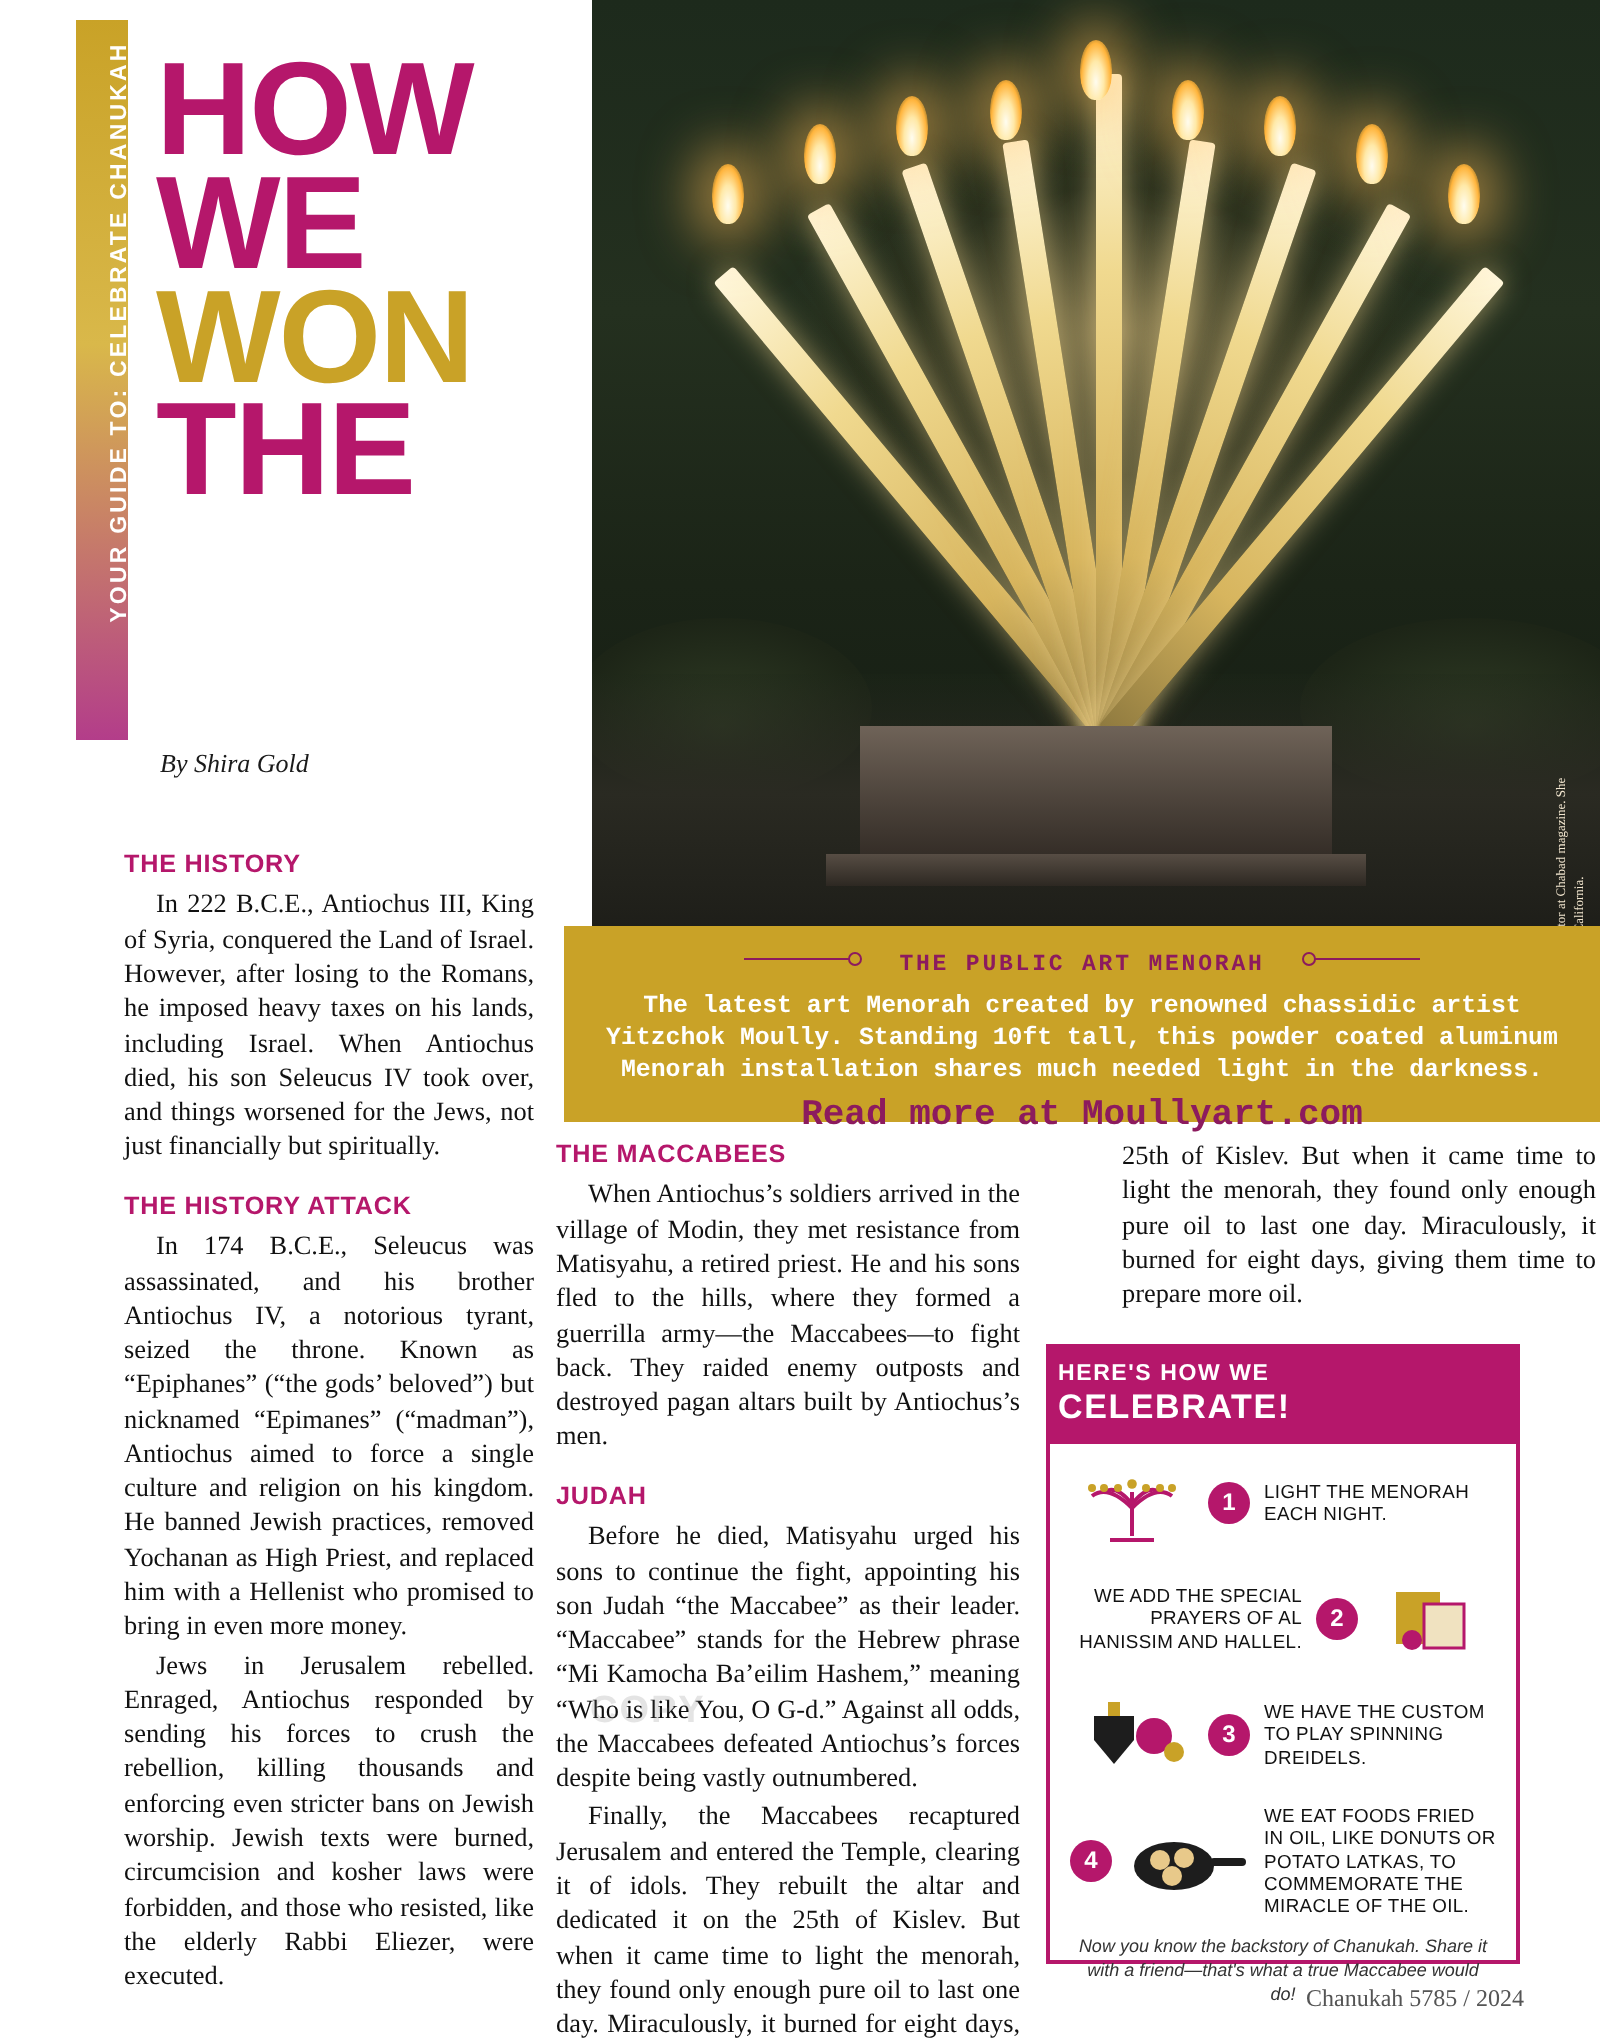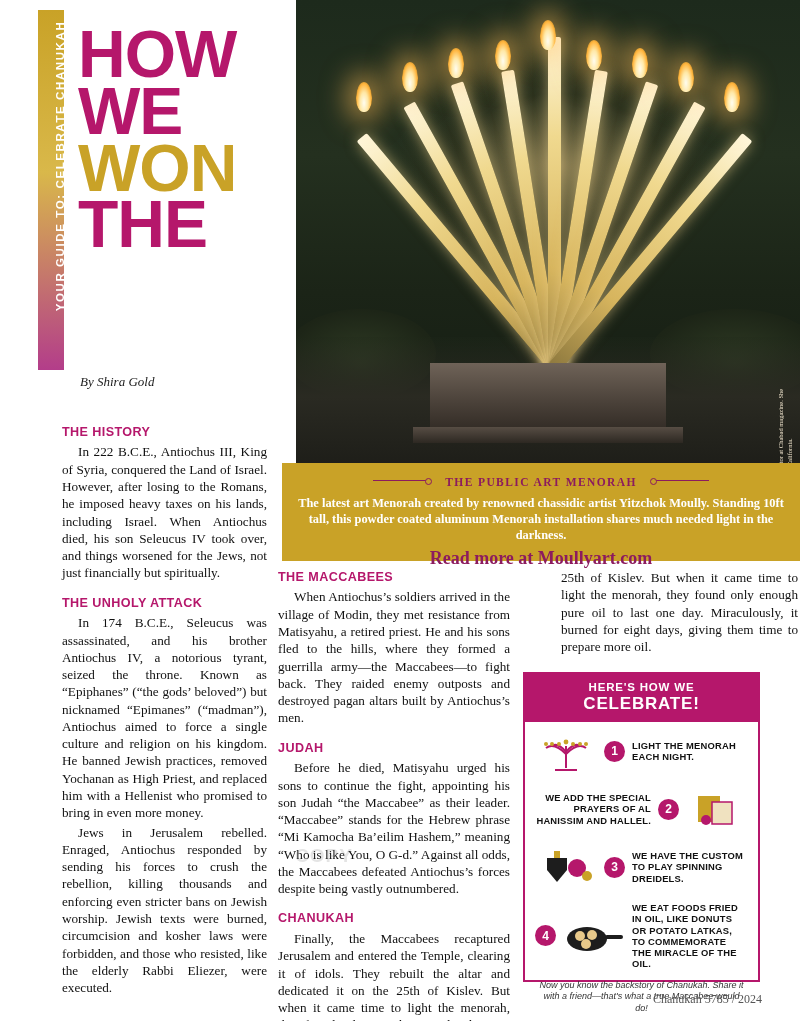--- a/index.html
+++ b/index.html
@@ -120,21 +120,21 @@
   }
 
   
   .caption-bar {
     position: absolute;
     left: 282px; top: 463px;
     width: 518px; height: 98px;
     background: #c9a227;
     padding: 9px 16px 0 16px;
     text-align: center;
-    font-family: Liberation Serif, serif;
+    font-family: Liberation Mono, monospace;
   }
   .caption-title {
     color: #8c1b5e;
     font-weight: bold;
     font-size: 11.5px;
     letter-spacing: 1.4px;
     display: inline-block;
     position: relative;
   }
   .cap-rule {
@@ -198,21 +198,20 @@
   .celebrate {
     position: absolute;
     left: 523px; top: 672px;
     width: 237px; height: 310px;
     border: 2px solid #b5176b;
     background: #ffffff;
   }
   .celebrate-head {
     background: #b5176b;
     color: #ffffff;
-    text-align: center;
     font-family: "Liberation Sans", sans-serif;
     font-weight: bold;
     padding: 7px 4px 8px 4px;
   }
   .celebrate-head .l-a { font-size: 11.5px; letter-spacing: 0.8px; }
   .celebrate-head .l-b { font-size: 17px; letter-spacing: 0.8px; margin-top: 1px; }
   .step {
     position: relative;
     padding: 6px 10px;
     min-height: 58px;
@@ -225,21 +224,21 @@
     border-radius: 50%;
     background: #b5176b;
     color: #fff;
     font-family: "Liberation Sans", sans-serif;
     font-weight: bold;
     font-size: 12px;
     display: flex; align-items: center; justify-content: center;
   }
   .step-text {
     font-family: "Liberation Sans", sans-serif;
-    font-weight: bold;
+    font-weight: normal;
     font-size: 9.4px;
     line-height: 1.2;
     color: #111;
     letter-spacing: 0.2px;
   }
   .step-art { flex: 0 0 62px; height: 46px; position: relative; }
   .celebrate-foot {
     font-family: "Liberation Sans", sans-serif;
     font-style: italic;
     font-size: 9px;
@@ -324,33 +323,32 @@
     <span class="cap-rule right"></span>
   </div>
   <div class="caption-body">The latest art Menorah created by renowned chassidic artist Yitzchok Moully. Standing 10ft tall, this powder coated aluminum Menorah installation shares much needed light in the darkness.</div>
   <div class="caption-link">Read more at Moullyart.com</div>
 </div>
 
 <div class="col col1">
   <div class="sec-head first">THE HISTORY</div>
   <p>In 222 B.C.E., Antiochus III, King of Syria, conquered the Land of Israel. However, after losing to the Romans, he imposed heavy taxes on his lands, including Israel. When Antiochus died, his son Seleucus IV took over, and things worsened for the Jews, not just financially but spiritually.</p>
 
-  <div class="sec-head">THE UNHOLY ATTACK</div>
+  <div class="sec-head">THE HISTORY ATTACK</div>
   <p>In 174 B.C.E., Seleucus was assassinated, and his brother Antiochus IV, a notorious tyrant, seized the throne. Known as “Epiphanes” (“the gods’ beloved”) but nicknamed “Epimanes” (“madman”), Antiochus aimed to force a single culture and religion on his kingdom. He banned Jewish practices, removed Yochanan as High Priest, and replaced him with a Hellenist who promised to bring in even more money.</p>
   <p>Jews in Jerusalem rebelled. Enraged, Antiochus responded by sending his forces to crush the rebellion, killing thousands and enforcing even stricter bans on Jewish worship. Jewish texts were burned, circumcision and kosher laws were forbidden, and those who resisted, like the elderly Rabbi Eliezer, were executed.</p>
 </div>
 
 <div class="col col2">
   <div class="sec-head first">THE MACCABEES</div>
   <p>When Antiochus’s soldiers arrived in the village of Modin, they met resistance from Matisyahu, a retired priest. He and his sons fled to the hills, where they formed a guerrilla army—the Maccabees—to fight back. They raided enemy outposts and destroyed pagan altars built by Antiochus’s men.</p>
 
   <div class="sec-head">JUDAH</div>
   <p>Before he died, Matisyahu urged his sons to continue the fight, appointing his son Judah “the Maccabee” as their leader. “Maccabee” stands for the Hebrew phrase “Mi Kamocha Ba’eilim Hashem,” meaning “Who is like You, O G-d.” Against all odds, the Maccabees defeated Antiochus’s forces despite being vastly outnumbered.</p>
 
-  <div class="sec-head">CHANUKAH</div>
   <p>Finally, the Maccabees recaptured Jerusalem and entered the Temple, clearing it of idols. They rebuilt the altar and dedicated it on the 25th of Kislev. But when it came time to light the menorah, they found only enough pure oil to last one day. Miraculously, it burned for eight days, giving them time to prepare more oil.</p>
 </div>
 
 <div class="col col3">
   <p style="text-indent:0">25th of Kislev. But when it came time to light the menorah, they found only enough pure oil to last one day. Miraculously, it burned for eight days, giving them time to prepare more oil.</p>
 </div>
 
 <div class="celebrate">
   <div class="celebrate-head">
     <div class="l-a">HERE'S HOW WE</div>

